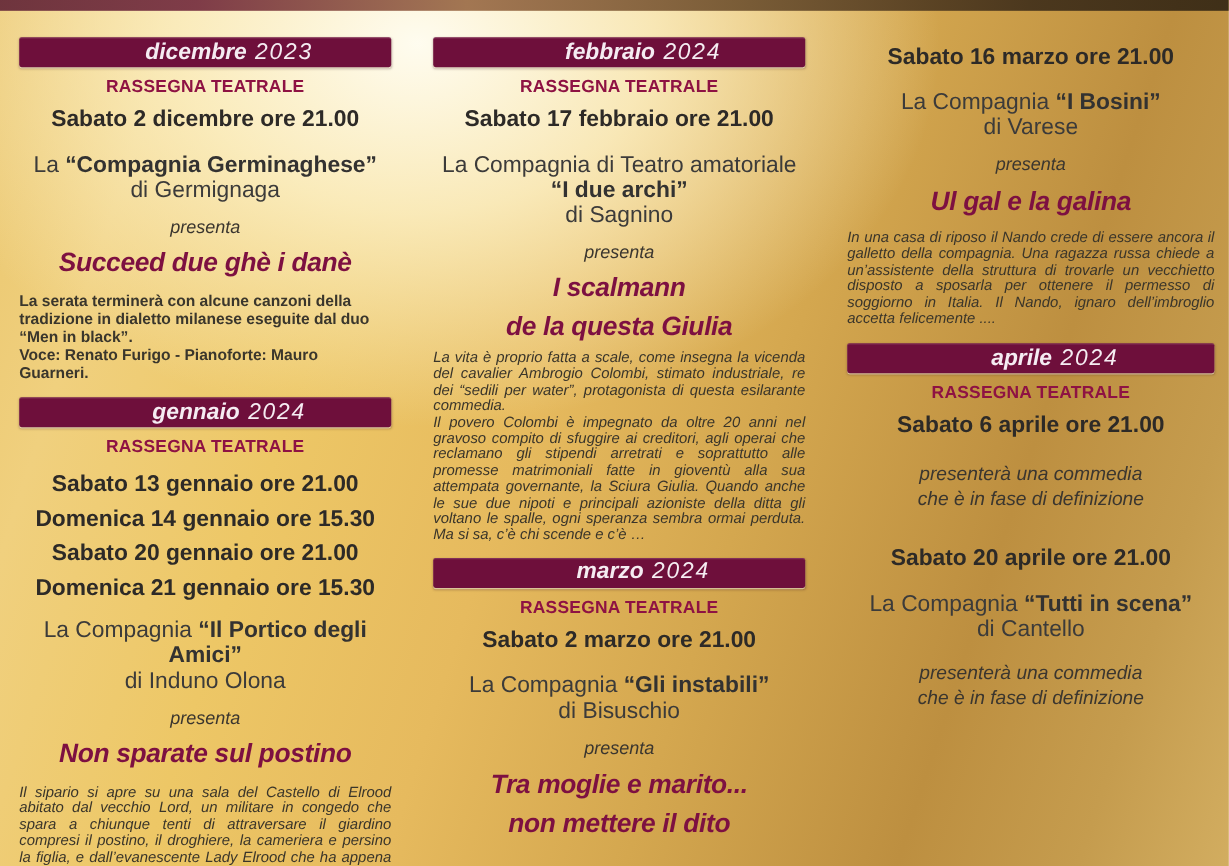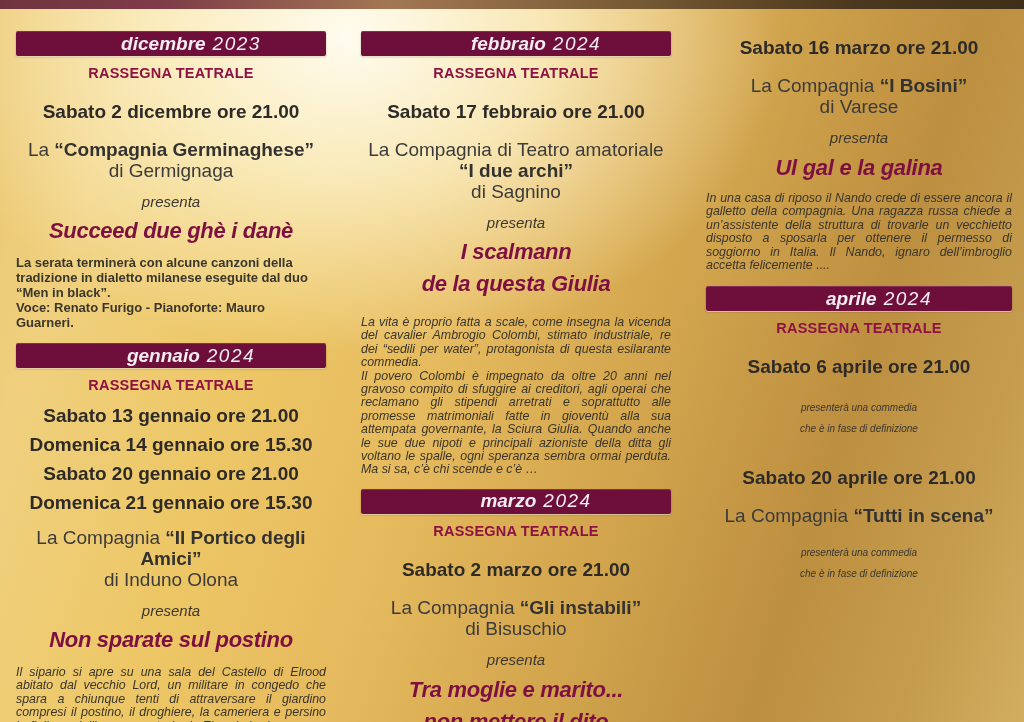--- a/index.html
+++ b/index.html
@@ -47,24 +47,24 @@
     font-size:22px; line-height:32px; letter-spacing:-0.3px; white-space:pre-line;
   }
   .desc {
     color:#3a352a; font-size:12.4px; line-height:13.4px;
     font-style:italic; text-align:justify; white-space:pre-line;
   }
   .desc.bold {
     font-style:normal; font-weight:bold; text-align:left;
     font-size:13px; line-height:15px; color:#3a362c;
   }
-  .note { color:#3b362f; font-style:italic; font-size:10px; line-height:21px; font-weight:500; white-space:pre-line; }
+  .note { color:#3b362f; font-style:italic; font-size:16px; line-height:21px; font-weight:500; white-space:pre-line; }
 
   
-  .mt5{margin-top:5px;} .mt6{margin-top:6px;} .mt8{margin-top:8px;} .mt9{margin-top:16px;}
+  .mt5{margin-top:5px;} .mt6{margin-top:6px;} .mt8{margin-top:8px;} .mt9{margin-top:4px;}
   .mt10{margin-top:10px;} .mt12{margin-top:12px;} .mt13{margin-top:13px;} .mt14{margin-top:14px;}
   .mt16{margin-top:16px;} .mt24{margin-top:24px;} .mt33{margin-top:33px;}
   .bar.mt12{margin-top:12px;} .bar.mt13{margin-top:13px;} .bar.mt14{margin-top:14px;}
 </style>
 </head>
 <body>
 
 <div class="page">
 
   <div class="col col-1">
@@ -156,18 +156,19 @@
       <span class="year">2024</span>
     </div>
     <div class="rassegna">RASSEGNA TEATRALE</div>
     <div class="date mt9">Sabato 6 aprile ore 21.00</div>
     <div class="note mt16">presenterà una commedia
 che è in fase di definizione</div>
     <div class="date mt24">Sabato 20 aprile ore 21.00</div>
     <div class="company mt13">
       <span>La Compagnia</span>
       <span class="b">“Tutti in scena”</span>
+      <div>di Cantello</div>
     </div>
     <div class="note mt16">presenterà una commedia
 che è in fase di definizione</div>
   </div>
 
 </div>
 
 </body></html>

